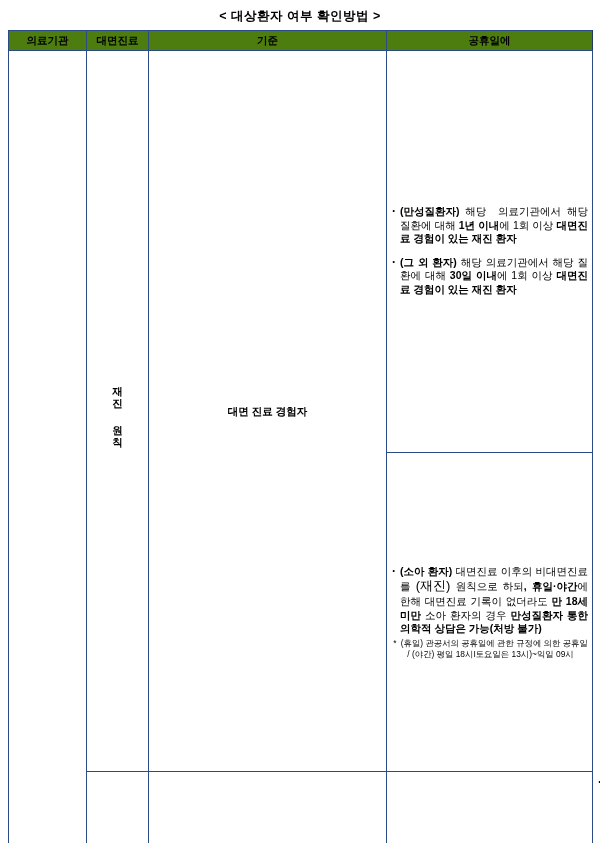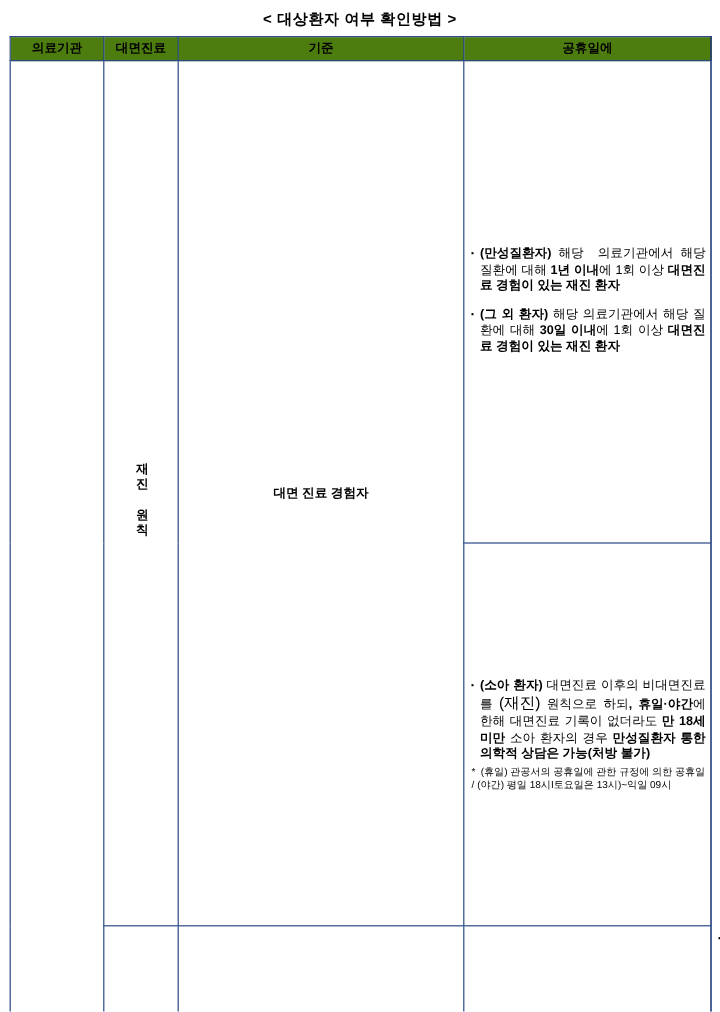--- a/index.html
+++ b/index.html
@@ -105,20 +105,21 @@
     position: absolute;
     left: 4px;
     top: 0;
   }
   .note {
     display: block;
     font-size: 8.4px;
     line-height: 1.3;
     margin-top: 3px;
     padding-left: 2px;
+    text-align: center;
   }
   .note .star { margin-right: 2px; }
   .sub {
     font-size: 13px;
   }
   b, .b { font-weight: bold; }
 </style>
 </head>
 <body>
 

